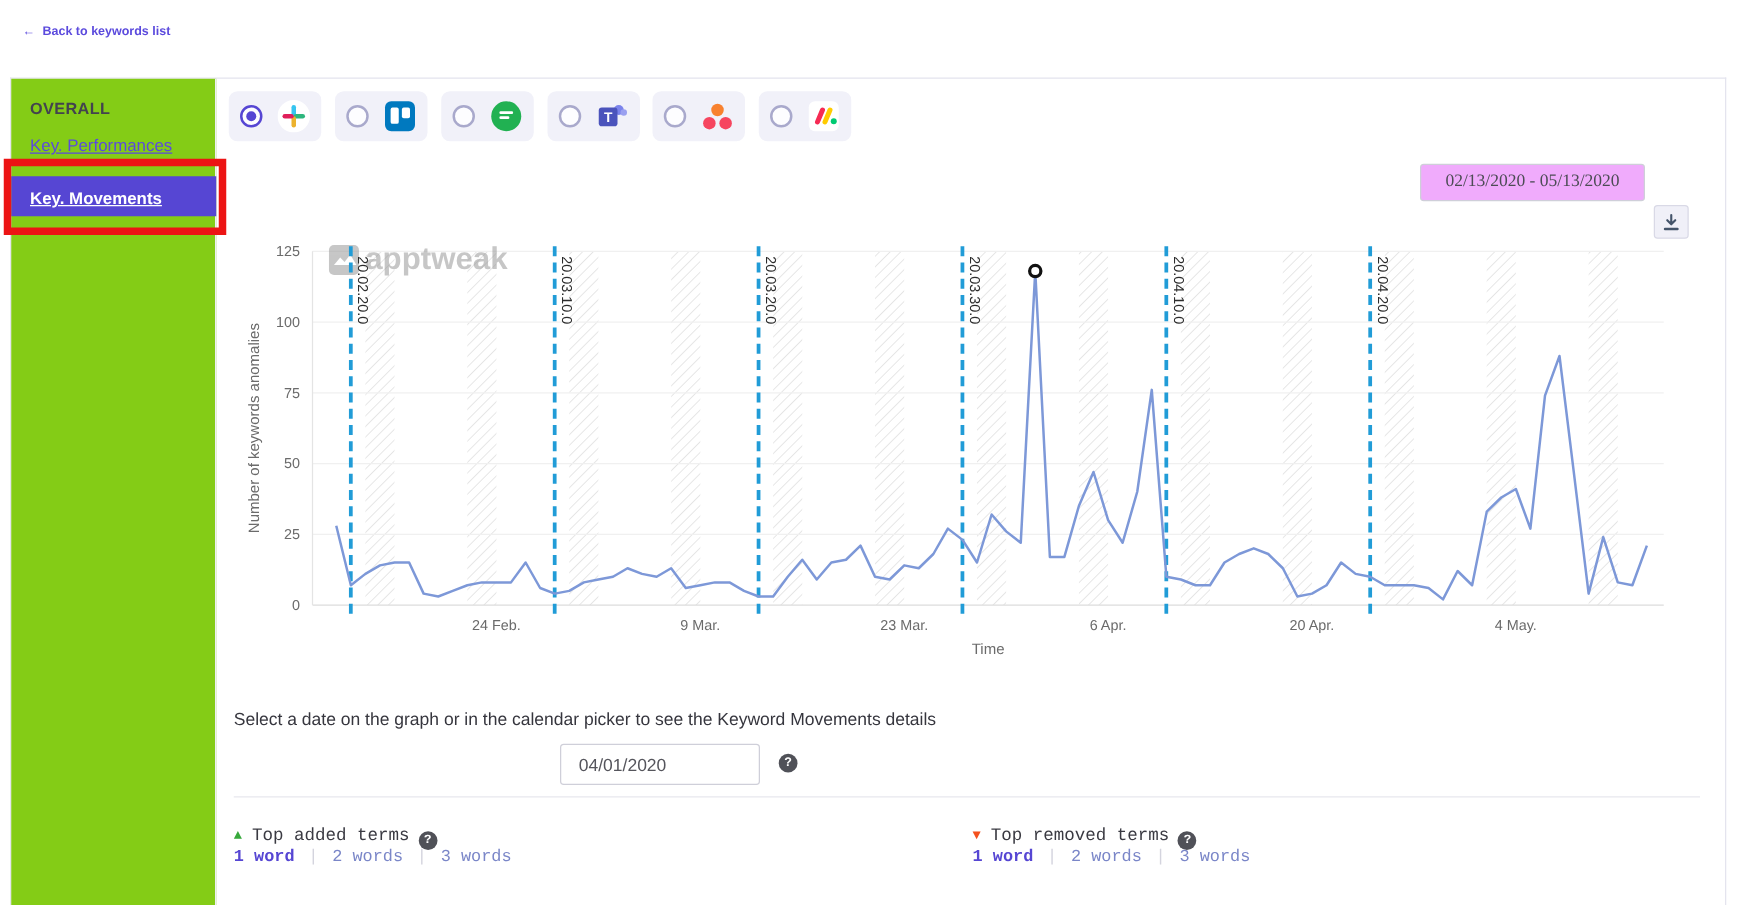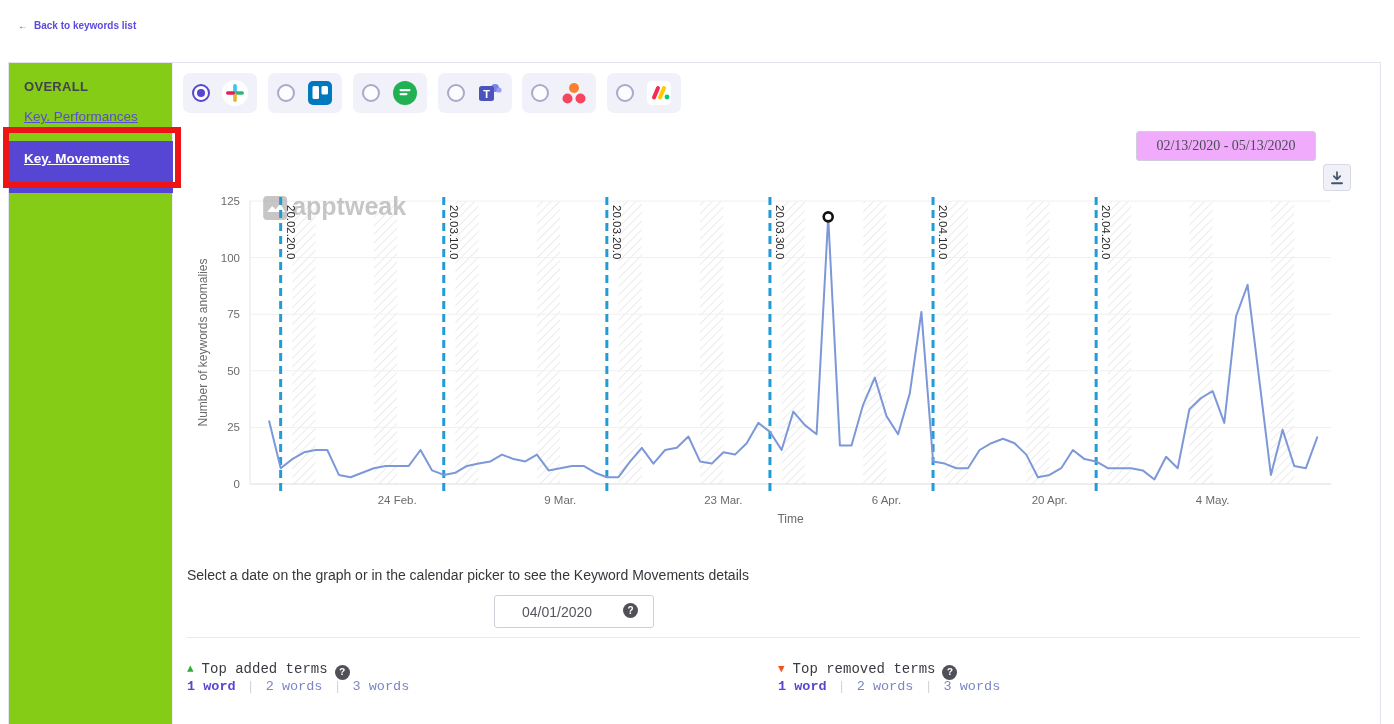--- a/index.html
+++ b/index.html
@@ -16,21 +16,21 @@
   .card { position:absolute; left:8px; top:62px; width:1373px; height:662px;
           background:#fff; border:1px solid #e4e4ee; border-bottom:none; }
 
   
   .sidebar { position:absolute; left:0; top:0; width:164px; height:662px;
              background:#84cc16; border-right:1px solid #ededf6; }
   .sidebar-section { position:absolute; left:15px; top:16px; font-size:13px; font-weight:700;
                      color:#43434f; letter-spacing:.3px; }
   .side-item { position:absolute; left:0; width:164px; font-size:13.5px; cursor:pointer;text-decoration:underline; }
   .side-item.plain { left:15px; top:46px; width:149px; color:#5b4add; }
-  .side-item.selected { top:78px; height:52px; line-height:36px; background:#5646d3;
+  .side-item.selected { top:78px; height:32px; line-height:36px; background:#5646d3;
                         color:#fff; font-weight:700; padding-left:15px; }
 
   
   .annotation-box { position:absolute; left:3px; top:127px; width:178px; height:61px;
                     border:6px solid #ec1414; z-index:60; pointer-events:none; }
 
   
   .filters { position:absolute; left:183px; top:73px; height:40px; }
   .filter-card { position:absolute; top:0; width:74px; height:40px; background:#f1f1f9;
                  border-radius:7px; display:flex; align-items:center; justify-content:space-between;
@@ -56,21 +56,21 @@
             background:#f0f0f8; border:1px solid #d9d9e6; border-radius:3px;
             display:flex; align-items:center; justify-content:center; cursor:pointer; }
 
   .chart-wrap { position:absolute; left:185px; top:185px; width:1190px; height:350px; }
 
   .hint-text { position:absolute; left:187px; top:567px; font-size:14px; color:#36363e; }
   .details-title { position:absolute; left:187px; top:602px; font-size:17.5px; font-weight:500;
                    color:#36363e; }
   .details-date { position:absolute; left:448px; top:595px; width:160px; height:33px;
                   border:1px solid #cfcfd9; border-radius:3px; font-size:14px; color:#55555c;
-                  padding-left:27px; background:#fff; font-family:"Liberation Sans",sans-serif;margin-left:46px; }
+                  padding-left:14px; background:#fff; font-family:"Liberation Sans",sans-serif; }
   .details-help { position:absolute; left:616px; top:603px; }
 
   .divider { position:absolute; left:187px; top:637px; width:1173px; height:1px; background:#e8e8ee; }
 
   .terms-section { position:absolute; top:661px;font-family:Liberation Mono, monospace; }
   .terms-header { font-size:14px; color:#3a3a42; }
   .tri { font-size:11px; margin-right:8px; vertical-align:1px; }
   .tri.up { color:#37a93c; }
   .tri.down { color:#f4511e; }
   .word-tabs { position:absolute; top:18px; left:0; font-size:13.5px; white-space:nowrap; }

